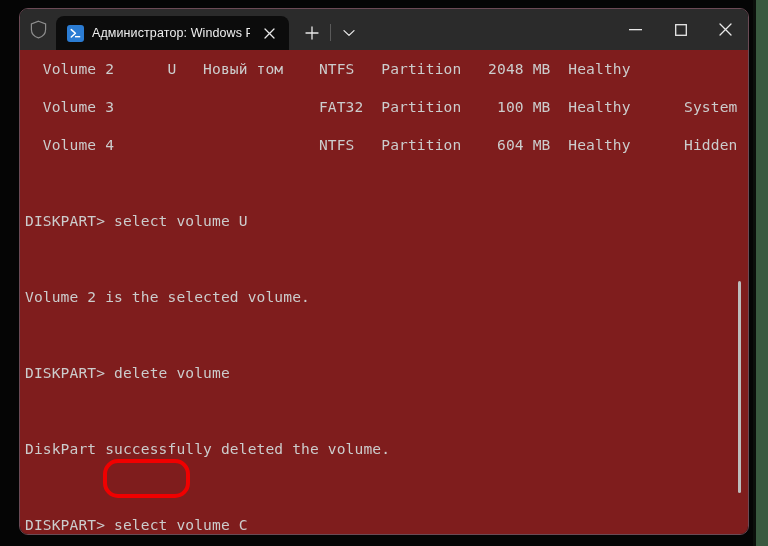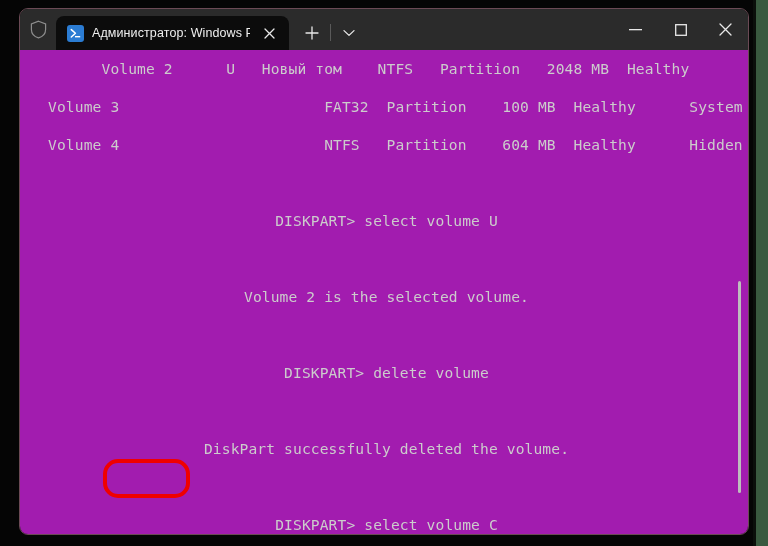--- a/index.html
+++ b/index.html
@@ -145,24 +145,23 @@
   .wc {
     width: 45px;
     display: flex;
     align-items: center;
     justify-content: center;
   }
 
   
   #terminal {
     flex: 1 1 auto;
-    background: #a21caf;
-    position: relative;
-    overflow: hidden;
-    text-align: center;
+    background: #7f1d1d;
+    position: relative;
+    overflow: hidden;
   }
 
   #console-text {
     position: absolute;
     left: 5px;
     top: 0px;
     right: 0;
     font-family: "DejaVu Sans Mono", "Liberation Mono", monospace;
     font-size: 14.6px;
     line-height: 38px;

